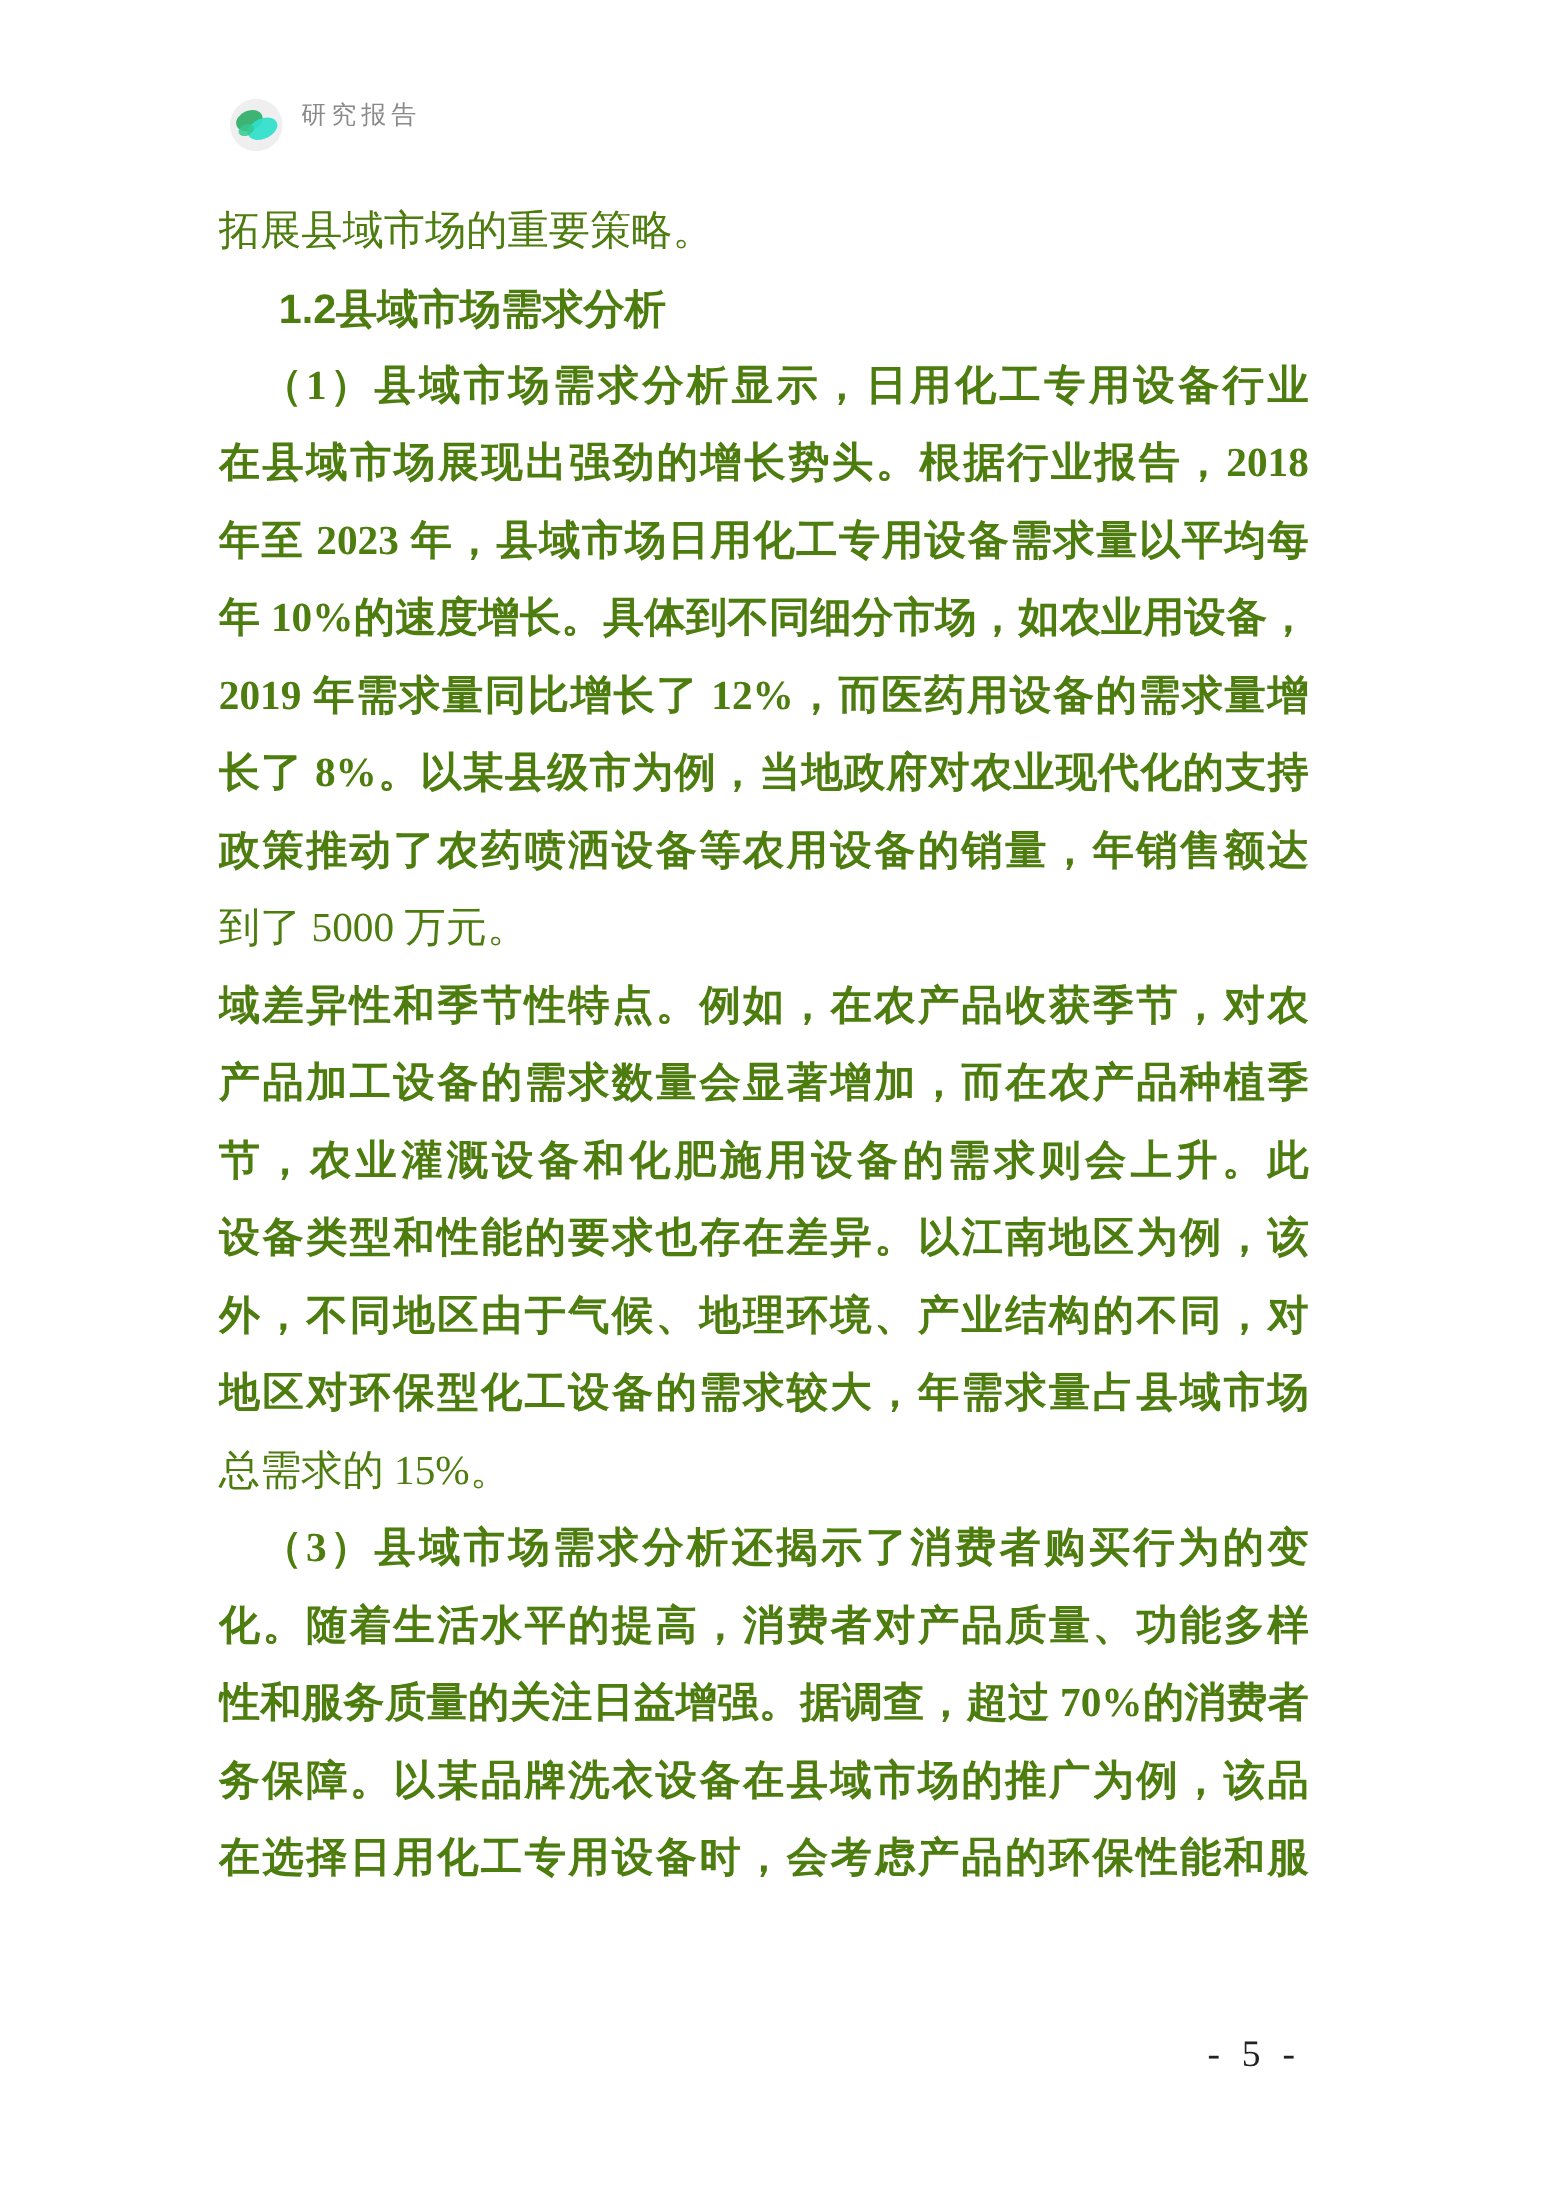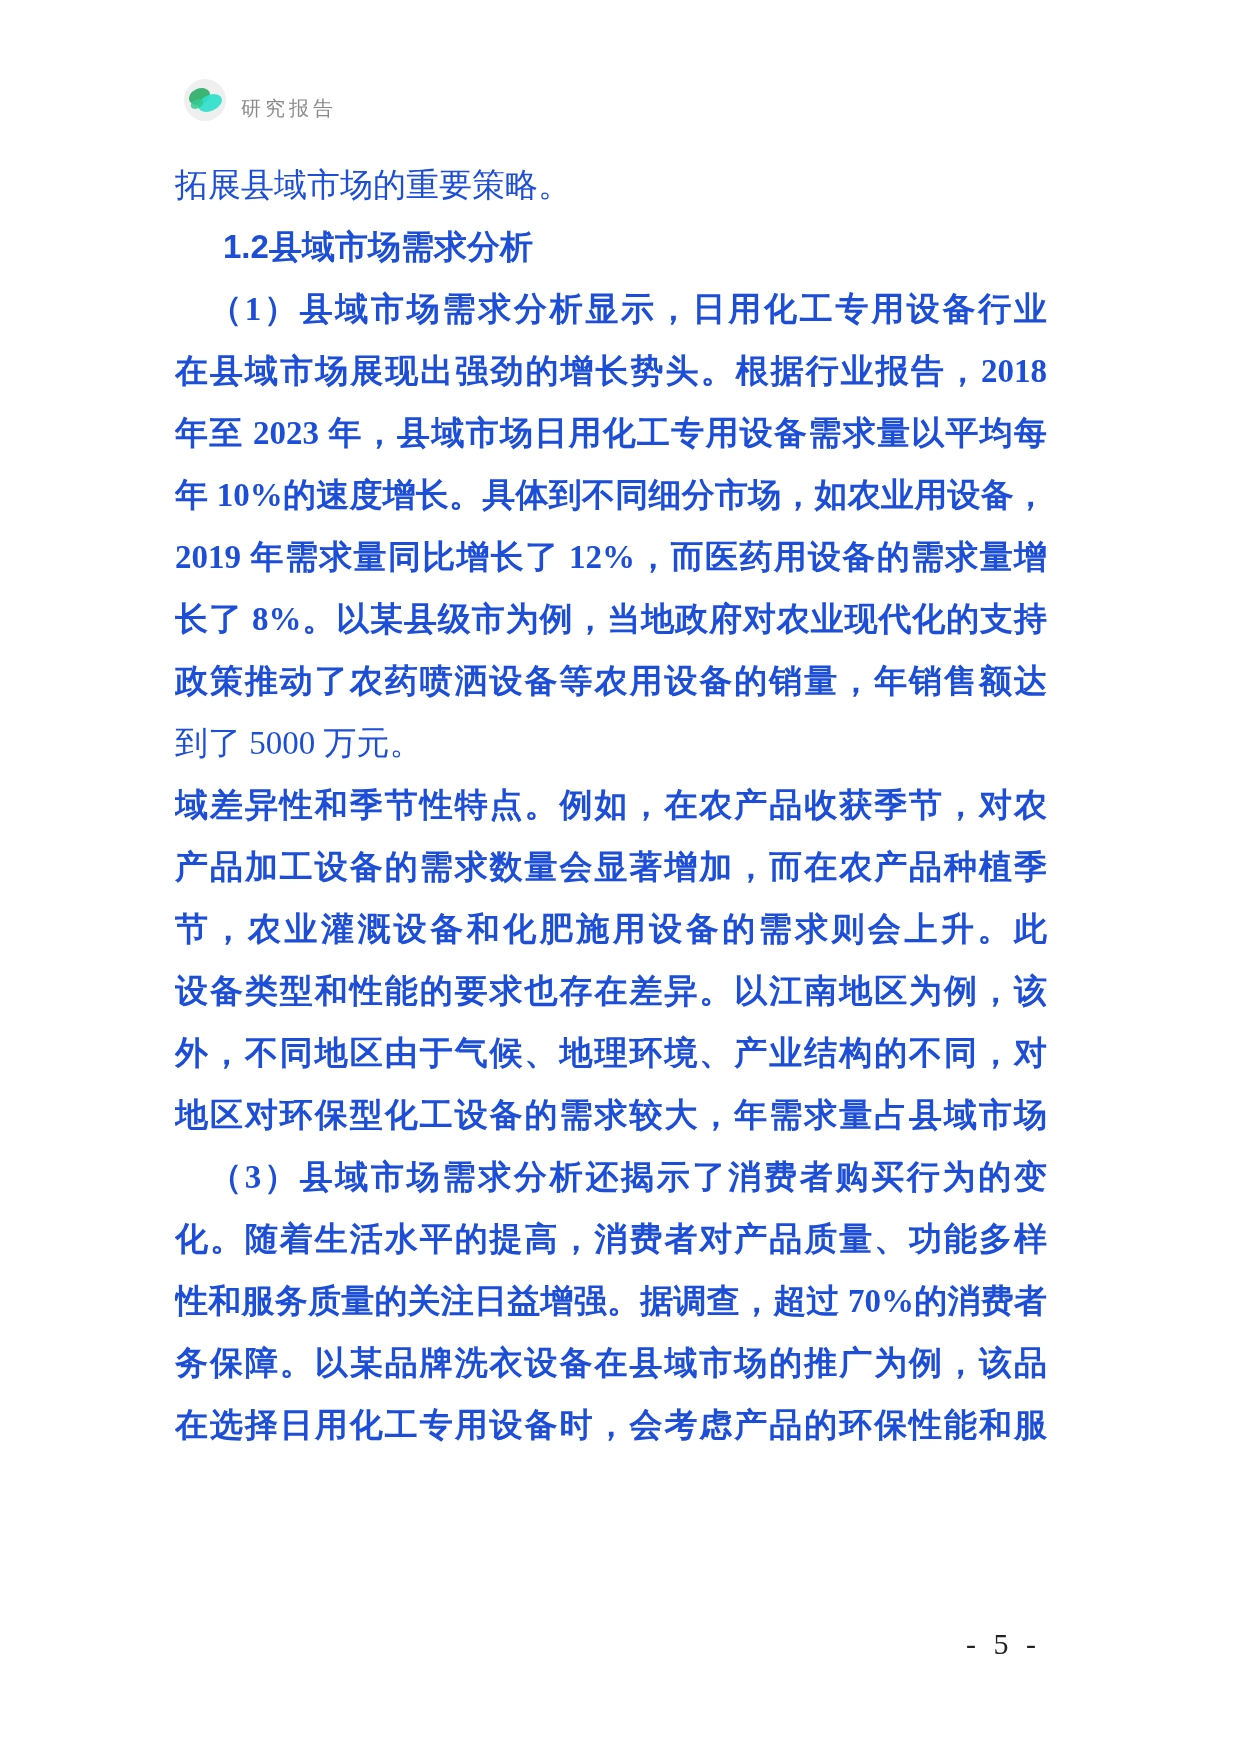--- a/index.html
+++ b/index.html
@@ -6,37 +6,37 @@
   .page{
     position:relative;
     width:1240px;
     height:1753px;
     background:#ffffff;
     overflow:hidden;
     font-family:"Liberation Serif","DejaVu Serif",serif;
     color:#111111;
   }
   
-  .hdr{position:absolute;left:183px;top:78px;display:flex;align-items:flex-end;}
+  .hdr{position:absolute;left:183px;top:78px;display:flex;align-items:flex-start;}
   .logo{width:44px;height:44px;display:block;}
   .brand{
     margin-left:14px;
     font-size:20px;
     letter-spacing:4px;
     color:#8a8a8a;
     font-family:"Liberation Serif","DejaVu Serif",serif;
   }
   
   .content{position:absolute;left:175px;top:154px;width:872px;}
   .line{
     height:62px;
     line-height:62px;
     font-size:33px;
     white-space:nowrap;
-    color:#1d4ed8;
+    color:#4d7c0f;
   }
   .fill{
     white-space:normal;
     text-align:justify;
     text-align-last:justify;
     text-justify:inter-character;
     overflow:hidden;
     height:62px;
     font-weight:bold;
   }
@@ -97,20 +97,21 @@
       <div class="line short">到了 5000 万元。</div>
     </div>
 
     <div>
       <div class="line fill">域差异性和季节性特点。例如，在农产品收获季节，对农</div>
       <div class="line fill">产品加工设备的需求数量会显著增加，而在农产品种植季</div>
       <div class="line fill">节，农业灌溉设备和化肥施用设备的需求则会上升。此</div>
       <div class="line fill">设备类型和性能的要求也存在差异。以江南地区为例，该</div>
       <div class="line fill">外，不同地区由于气候、地理环境、产业结构的不同，对</div>
       <div class="line fill">地区对环保型化工设备的需求较大，年需求量占县域市场</div>
+      <div class="line short">总需求的 15%。</div>
     </div>
 
     <div>
       <div class="line fill indent">（3）县域市场需求分析还揭示了消费者购买行为的变</div>
       <div class="line fill">化。随着生活水平的提高，消费者对产品质量、功能多样</div>
       <div class="line fill">性和服务质量的关注日益增强。据调查，超过 70%的消费者</div>
       <div class="line fill">务保障。以某品牌洗衣设备在县域市场的推广为例，该品</div>
       <div class="line fill">在选择日用化工专用设备时，会考虑产品的环保性能和服</div>
     </div>
 

